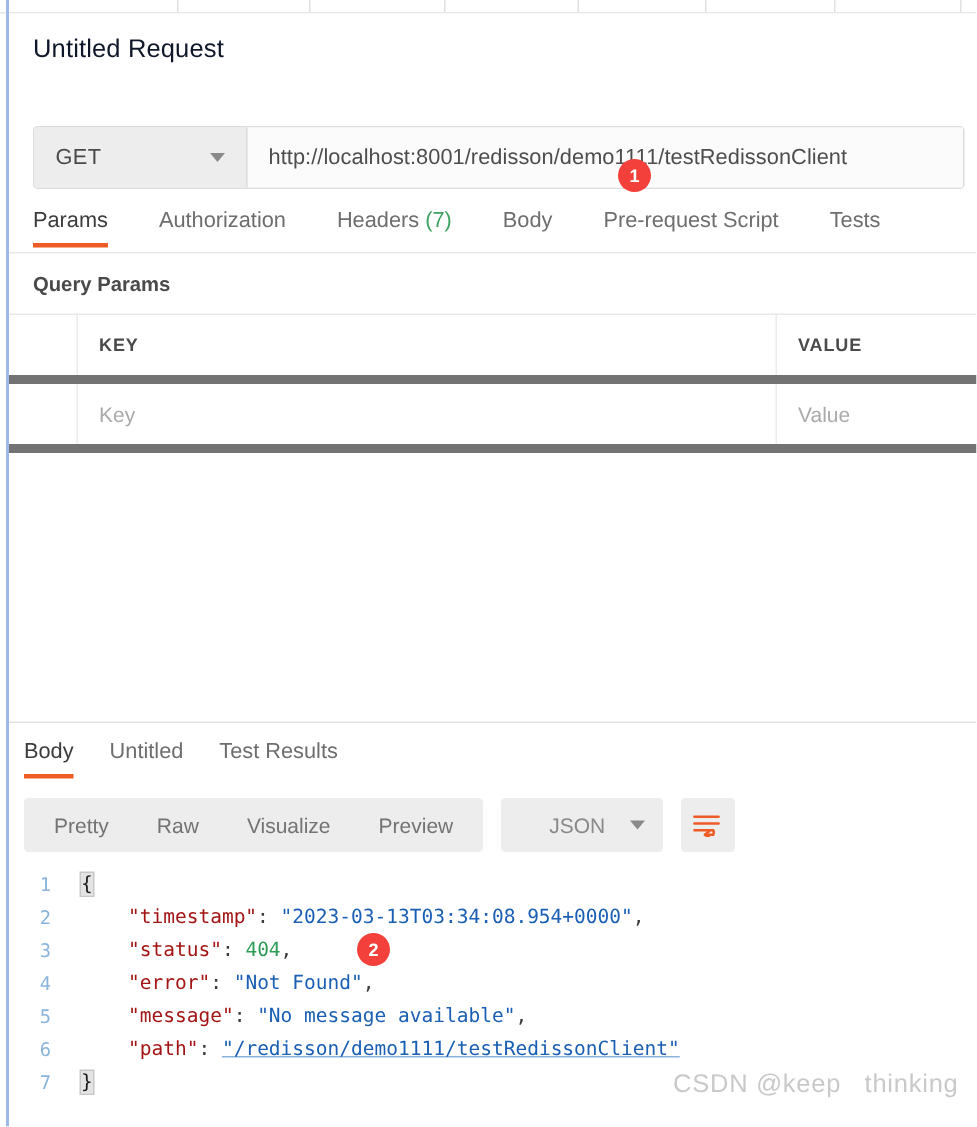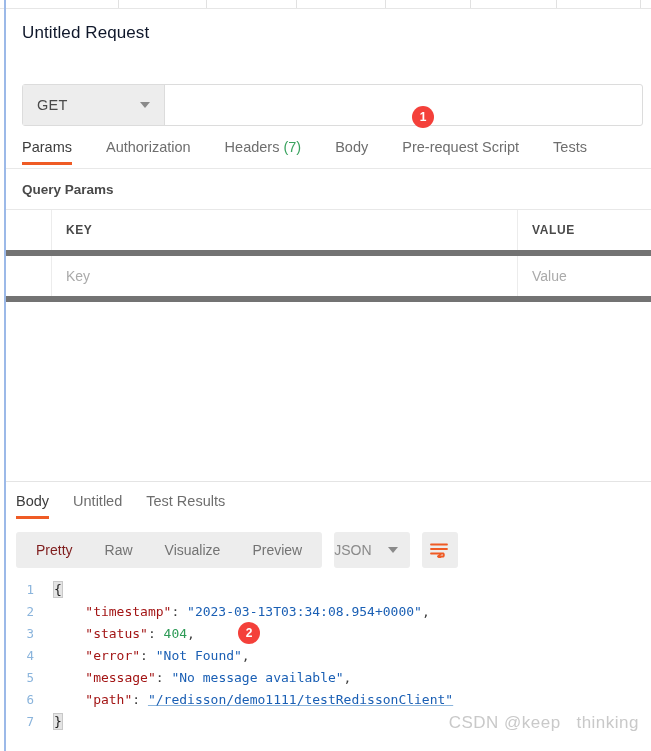--- a/index.html
+++ b/index.html
@@ -217,29 +217,29 @@
     padding: 0 4px;
   }
   .seg {
     font-size: 14px;
     color: #737373;
     padding: 0 16px;
     line-height: 36px;
     cursor: pointer;
     white-space: nowrap;
   }
-  .seg.active { color: #7f1d1d; text-align: center; }
+  .seg.active { color: #737373; text-align: center; }
 
   .json-select {
     display: flex;
     align-items: center;
     background: #ededed;
     border-radius: 3px;
     height: 36px;
-    padding: 0 12px 0 0;
+    padding: 0 12px 0 32px;
     margin-left: 12px;
     cursor: pointer;
     position: relative;
     text-align: center;
   }
   .json-select .sel-label {
     font-size: 14px;
     color: #8a8a8a;
     margin-right: 16px;
   }
@@ -348,20 +348,21 @@
 
 <div class="req-pane">
 
   <div class="req-title">Untitled Request</div>
 
   <div class="url-bar">
     <div class="method-box">
       <span class="method-label">GET</span>
       <span class="caret-down"></span>
     </div>
+    <div class="url-input">http://localhost:8001/redisson/demo1111/testRedissonClient</div>
   </div>
 
   <div class="req-tabs">
     <div class="tab active">
       <span>Params</span>
     </div>
     <div class="tab">
       <span>Authorization</span>
     </div>
     <div class="tab">

